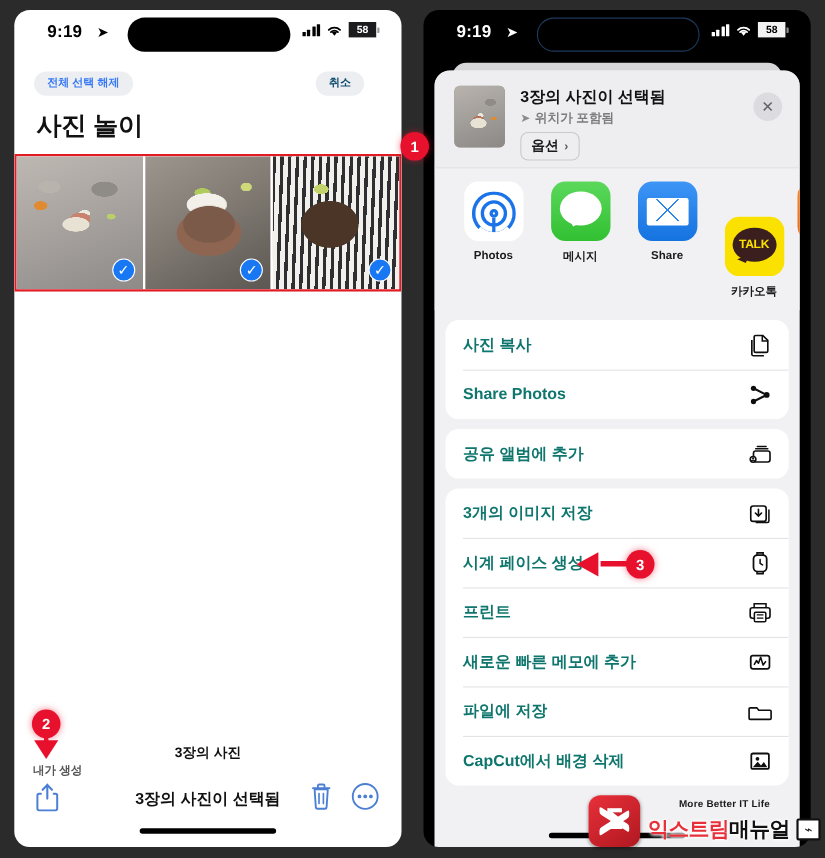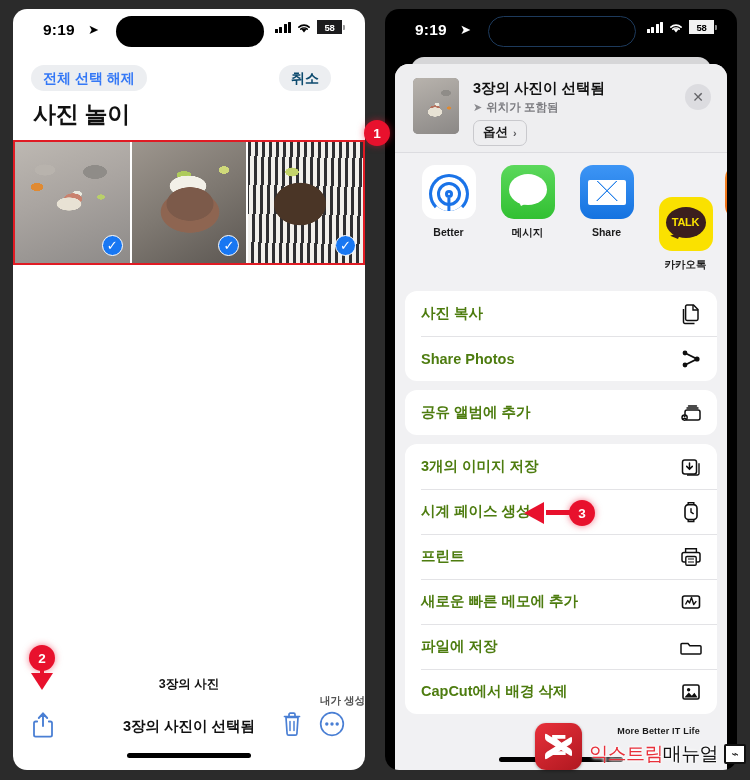--- a/index.html
+++ b/index.html
@@ -74,21 +74,21 @@
   #screen-right .sb-time, #screen-right .sb-loc { color: #fff; }
   #screen-right .cellbars i { background: #fff; }
   #screen-right .wifi { color: #fff; }
   #screen-right .batt { background: #f2f2f2; color: #000; }
   #screen-right .batt-tip { background: rgba(200,200,200,.7); }
 
   
   .nav-row { position: absolute; left: 0; top: 56px; width: 100%; height: 34px; }
   .pill {
     position: absolute; background: #eceef1; border-radius: 15px;
-    font-size: 14px; font-weight: bold; padding: 6px 12px;
+    font-size: 10px; font-weight: bold; padding: 6px 12px;
     line-height: 1;
   }
   #btn-deselect-all { left: 18px; top: 0; color: #3478f6; }
   #btn-cancel { right: 34px; top: 0; color: #0c4a6e; }
   #album-title {
     position: absolute; left: 20px; top: 90px;
     font-size: 23px; font-weight: bold; color: #111; letter-spacing: -.3px;
   }
 
   
@@ -137,21 +137,21 @@
       repeating-linear-gradient(92deg, #2f2f32 0 3px, #f2f0ec 3px 7px),
       linear-gradient(150deg, #ddd9d2, #b3aea7);
   }
 
   
   #photo-count {
     position: absolute; left: 0; right: 0; top: 667px; text-align: center;
     font-size: 12.5px; font-weight: bold; color: #111;
   }
   #photo-sub {
-    position: absolute; left: 0; right: 0; top: 685px; text-align: right;
+    position: absolute; left: 17px; right: 0; top: 685px; text-align: left;
     font-size: 10.5px; color: #555; font-weight: bold;
   }
   #sel-status {
     position: absolute; left: 0; right: 0; top: 708px; text-align: center;
     font-size: 14.5px; font-weight: bold; color: #111;
   }
   .toolbar-icon {
     position: absolute; color: #4a7fd4;
   }
   #share-icon-left { left: 18px; top: 702px; }
@@ -277,21 +277,21 @@
     margin: 9px 10px 0; background: #fff; border-radius: 12px; overflow: hidden;
   }
   .row {
     position: relative; height: 45px; display: flex; align-items: center;
     padding: 0 14px 0 16px;
   }
   .row + .row::before {
     content: ""; position: absolute; left: 16px; right: 0; top: 0;
     height: .6px; background: #e3e3e6;
   }
-  .row .rlabel { font-size: 14.5px; color: #4d7c0f; font-weight: bold; }
+  .row .rlabel { font-size: 14.5px; color: #0f766e; font-weight: bold; }
   .row .ricon {
     position: absolute; right: 14px; top: 50%; transform: translateY(-50%);
     color: #0f0f0f;
   }
   
   #home-right {
     position: absolute; left: 50%; transform: translateX(-50%);
     bottom: 8px; width: 124px; height: 5px; border-radius: 3px; background: #000;
     z-index: 6;
   }
@@ -347,21 +347,21 @@
     color: #fff; font-size: 26px; font-weight: bold; line-height: 31px; text-align: center;
     font-family: "DejaVu Sans", sans-serif;
   }
   #wm-text { display: flex; flex-direction: column; gap: 5px; }
   #wm-tag {
     font-size: 9px; font-weight: bold; color: #1a1a1a; letter-spacing: .2px;
     padding-left: 28px;
   }
   #wm-name-row { display: flex; align-items: center; gap: 4px; }
   #wm-name {
-    font-size: 19px; font-weight: normal; color: #111; letter-spacing: -.6px;
+    font-size: 19px; font-weight: bold; color: #111; letter-spacing: -.6px;
     text-shadow: 0 0 3px #fff, 0 0 3px #fff, 0 0 5px #fff;
   }
   #wm-name .accent { color: #e8303a; }
   #wm-mini {
     width: 22px; height: 20px; border: 2px solid #111; border-radius: 2px;
     position: relative; margin-left: 2px; background: #fff;
   }
   #wm-mini::before {
     content: "⌁"; position: absolute; inset: 0; font-size: 12px; text-align: center;
     line-height: 17px; color: #111;
@@ -492,21 +492,21 @@
           <div id="btn-options">
             <span>옵션</span>
             <span class="chev">›</span>
           </div>
           <div id="btn-close-sheet">✕</div>
         </div>
 
         <div id="app-row">
           <div class="app" id="app-airdrop">
             <div class="tile"></div>
-            <div class="label">Better</div>
+            <div class="label">Photos</div>
           </div>
           <div class="app" id="app-messages">
             <div class="tile"></div>
             <div class="label">메시지</div>
           </div>
           <div class="app" id="app-mail">
             <div class="tile"></div>
             <div class="label">Share</div>
           </div>
           <div class="app" id="app-kakao">

